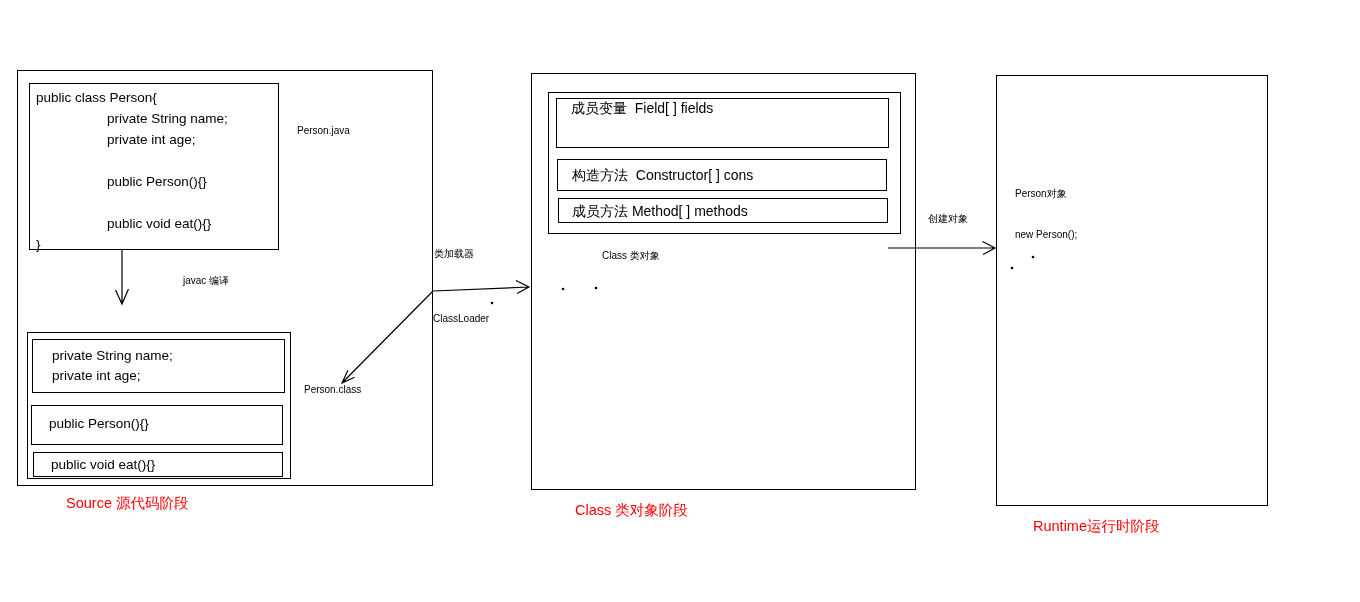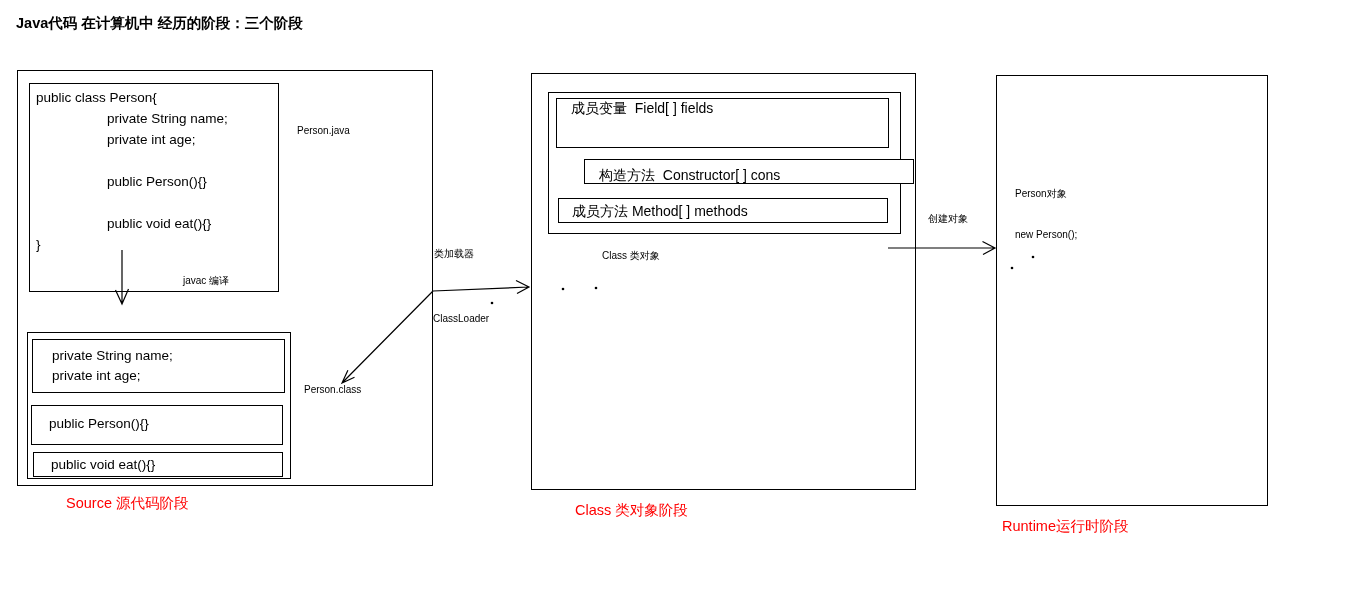--- a/index.html
+++ b/index.html
@@ -86,25 +86,24 @@
     pointer-events: none;
   }
   svg .stroke { stroke: #000000; stroke-width: 1.2; fill: none; }
   svg .dot { fill: #000000; stroke: none; }
 </style>
 </head>
 <body>
 
 <div class="canvas">
 
-  <div class="title">Java代码 在计算机中 经历的阶段：三个阶段</div>
 
   <div class="box" style="left:17px; top:70px; width:416px; height:416px;"></div>
 
-  <div class="box" style="left:29px; top:83px; width:250px; height:209px; padding:3px 6px;">
+  <div class="box" style="left:29px; top:83px; width:250px; height:167px; padding:3px 6px;">
     <pre class="code">public class Person{
 	private String name;
 	private int age;
 
 	public Person(){}
 
 	public void eat(){}
 }</pre>
   </div>
 
@@ -133,37 +132,37 @@
 
   <div class="label" style="left:434px; top:247px;">类加载器</div>
   <div class="label" style="left:433px; top:313px;">ClassLoader</div>
 
   <div class="box" style="left:531px; top:73px; width:385px; height:417px;"></div>
 
   <div class="box" style="left:548px; top:92px; width:353px; height:142px;"></div>
 
   <div class="member-row" style="left:556px; top:98px; width:333px; height:50px; padding:1px 0 0 14px;">成员变量  Field[ ] fields</div>
 
-  <div class="member-row" style="left:557px; top:159px; width:330px; height:25px; padding:7px 9px 0 14px;margin-left:27px;">构造方法  Constructor[ ] cons</div>
+  <div class="member-row" style="left:557px; top:159px; width:330px; height:32px; padding:7px 9px 0 14px;">构造方法  Constructor[ ] cons</div>
 
   <div class="member-row" style="left:558px; top:198px; width:330px; height:25px; padding:4px 0 0 13px;">成员方法 Method[ ] methods</div>
 
   <div class="label" style="left:602px; top:249px;">Class 类对象</div>
 
   <div class="stage-label" style="left:575px; top:501px;">Class 类对象阶段</div>
 
   <div class="label" style="left:928px; top:212px;">创建对象</div>
 
   <div class="box" style="left:996px; top:75px; width:272px; height:431px;"></div>
 
   <div class="label" style="left:1015px; top:187px;">Person对象</div>
 
   <div class="label" style="left:1015px; top:229px;">new Person();</div>
 
-  <div class="stage-label" style="left:1002px; top:517px;">Runtime运行时阶段</div>
+  <div class="stage-label" style="left:1033px; top:517px;">Runtime运行时阶段</div>
 
 
   <svg class="arrow-layer" viewBox="0 0 1360 602">
 
     <path class="stroke" d="M122 250 L122 304 M115.5 290 L122 304 L128.5 289"></path>
 
     <path class="stroke" d="M433 291 L529 287 M516 280.5 L529 287 L517 293.5"></path>
 
     <path class="stroke" d="M433 291 L342 383 M347.9 370.3 L342 383 L354.5 377.2"></path>
 

